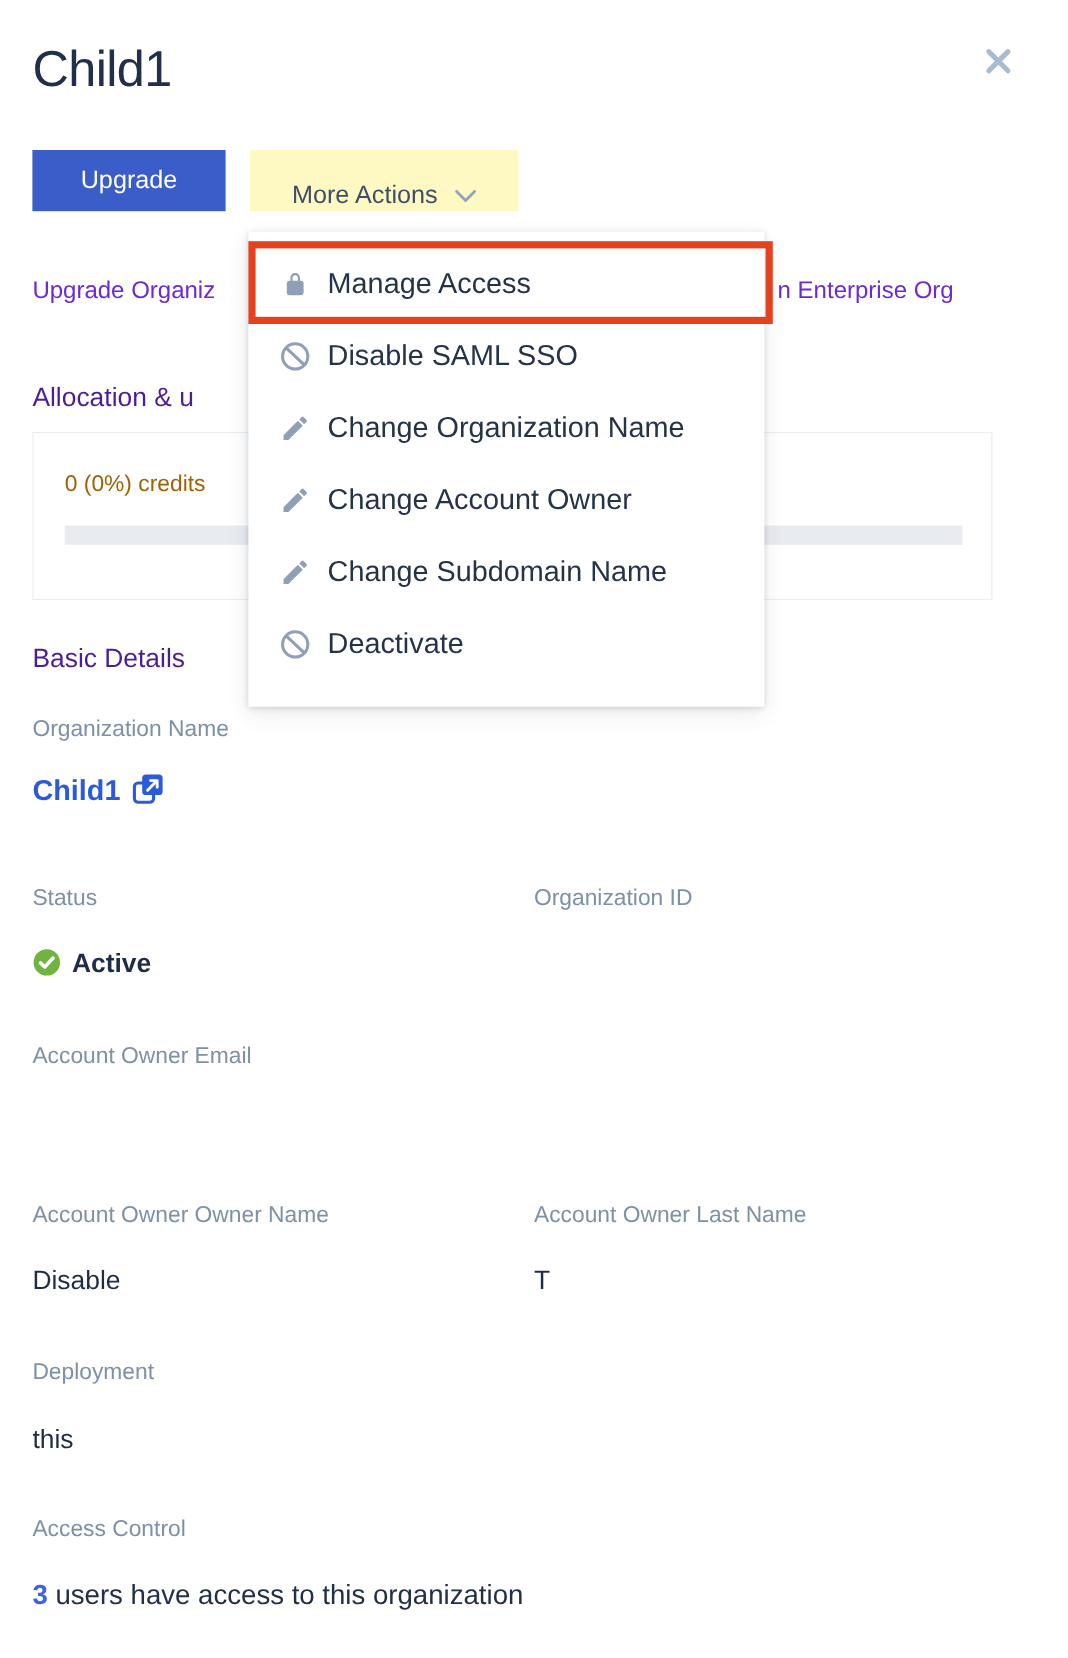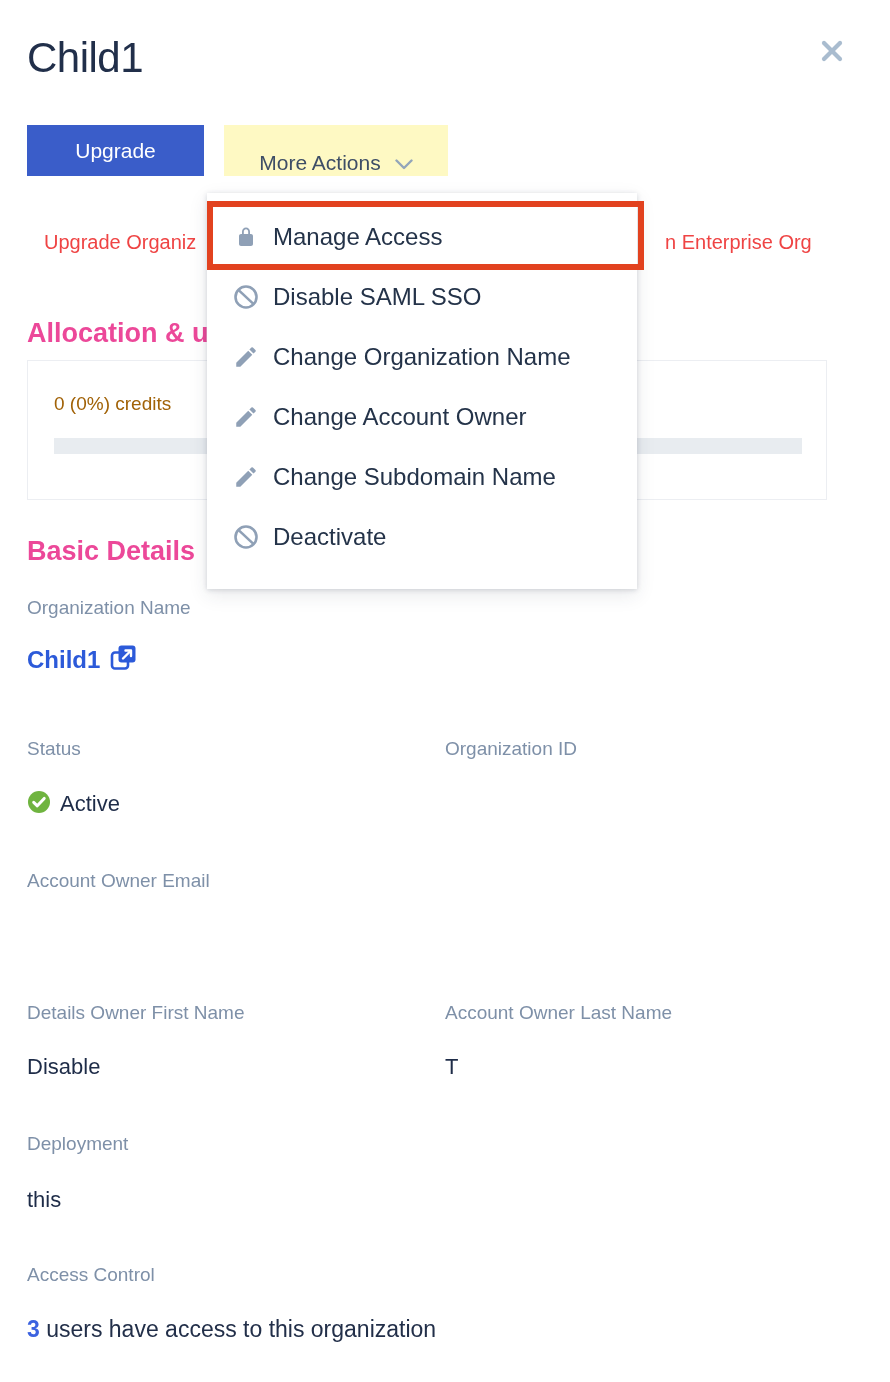--- a/index.html
+++ b/index.html
@@ -6,44 +6,44 @@
   *{box-sizing:border-box;font-family:"Liberation Sans",sans-serif;}
   .page{position:relative;width:890px;height:1382px;background:#ffffff;overflow:hidden;}
 
   .abs{position:absolute;}
 
   .modal-title{left:27px;top:34px;font-size:42px;font-weight:400;color:#212f4a;letter-spacing:-0.5px;}
 
   .close-btn{left:816px;top:36px;width:32px;height:32px;cursor:pointer;display:flex;align-items:center;justify-content:center;background:none;border:none;padding:0;}
 
   .btn-row{left:27px;top:125px;display:flex;gap:20px;}
-  .btn-upgrade{width:177px;height:51px;background:#3a5dc9;color:#ffffff;font-size:21px;border:none;display:flex;align-items:center;justify-content:center;cursor:pointer;}
+  .btn-upgrade{width:161px;height:51px;background:#3a5dc9;color:#ffffff;font-size:21px;border:none;display:flex;align-items:center;justify-content:center;cursor:pointer;}
   .btn-more{width:224px;height:51px;background:#fef9c3;color:#3e4e66;font-size:21px;border:none;display:flex;align-items:flex-end;justify-content:center;gap:14px;cursor:pointer;}
 
-  .note{top:231px;font-size:20px;color:#ef4444;white-space:nowrap;z-index:1;margin-left:17px;}
+  .note{top:231px;font-size:20px;color:#6d28d9;white-space:nowrap;z-index:1;}
   .note-left{left:27px;}
   .note-right{left:648px;}
 
-  .section-heading{font-size:27px;font-weight:700;color:#ec4899;white-space:nowrap;}
+  .section-heading{font-size:22px;font-weight:400;color:#4c1d95;white-space:nowrap;}
   .alloc-heading{left:27px;top:318px;z-index:1;}
 
   .usage-card{left:27px;top:360px;width:800px;height:140px;border:1px solid #eceef2;background:#ffffff;}
   .credits-text{left:26px;top:32px;font-size:19px;color:#a16207;}
   .progress-track{left:26px;top:77px;width:748px;height:16px;background:#e8ecf0;}
   .progress-fill{height:100%;width:0%;background:#3a5dc9;}
 
   .basic-heading{left:27px;top:536px;}
 
   .field-label{font-size:19px;color:#7e90a8;white-space:nowrap;}
   .field-value{font-size:22px;color:#1e2c48;white-space:nowrap;}
 
   .org-link-row{left:27px;top:644px;display:flex;align-items:center;gap:10px;}
   .org-link{font-size:24px;font-weight:700;color:#2c5ad9;text-decoration:none;cursor:pointer;}
 
-  .status-row{left:27px;top:790px;display:flex;align-items:center;gap:9px;}
+  .status-row{left:27px;top:790px;display:flex;align-items:flex-start;gap:9px;font-weight:bold;}
 
   .access-line{left:27px;top:1316px;font-size:23px;color:#222f49;white-space:nowrap;}
   .access-count{color:#3c63e0;font-weight:700;cursor:pointer;}
 
   
   .menu{left:207px;top:193px;width:430px;background:#ffffff;z-index:5;padding:14px 0 22px 0;box-shadow:0 1px 5px rgba(40,50,70,0.18),0 6px 18px rgba(40,50,70,0.10);}
   .menu-item{height:60px;display:flex;align-items:center;padding-left:26px;gap:14px;cursor:pointer;}
   .menu-item .mi-label{font-size:24px;color:#243349;white-space:nowrap;}
   .mi-icon{width:26px;height:26px;flex:0 0 26px;display:flex;align-items:center;justify-content:center;}
   .highlight-box{position:absolute;left:0;top:8px;right:-7px;height:69px;border:6px solid #e2421f;pointer-events:none;z-index:6;}
@@ -111,21 +111,21 @@
       <svg width="24" height="24" viewBox="0 0 24 24">
         <circle cx="12" cy="12" r="11" fill="#6fb43f"></circle>
         <polyline points="6.7,12.4 10.3,15.8 17.2,8.4" fill="none" stroke="#ffffff" stroke-width="3" stroke-linecap="round" stroke-linejoin="round"></polyline>
       </svg>
     </span>
     <span class="field-value">Active</span>
   </div>
 
   <div class="abs field-label" style="left:27px;top:870px;">Account Owner Email</div>
 
-  <div class="abs field-label" style="left:27px;top:1002px;">Details Owner First Name</div>
+  <div class="abs field-label" style="left:27px;top:1002px;">Account Owner Owner Name</div>
   <div class="abs field-label" style="left:445px;top:1002px;">Account Owner Last Name</div>
   <div class="abs field-value" style="left:27px;top:1054px;">Disable</div>
   <div class="abs field-value" style="left:445px;top:1054px;">T</div>
 
   <div class="abs field-label" style="left:27px;top:1133px;">Deployment</div>
   <div class="abs field-value" style="left:27px;top:1187px;">this</div>
 
   <div class="abs field-label" style="left:27px;top:1264px;">Access Control</div>
   <div class="abs access-line">
     <span class="access-count">3</span><span> users have access to this organization</span>

